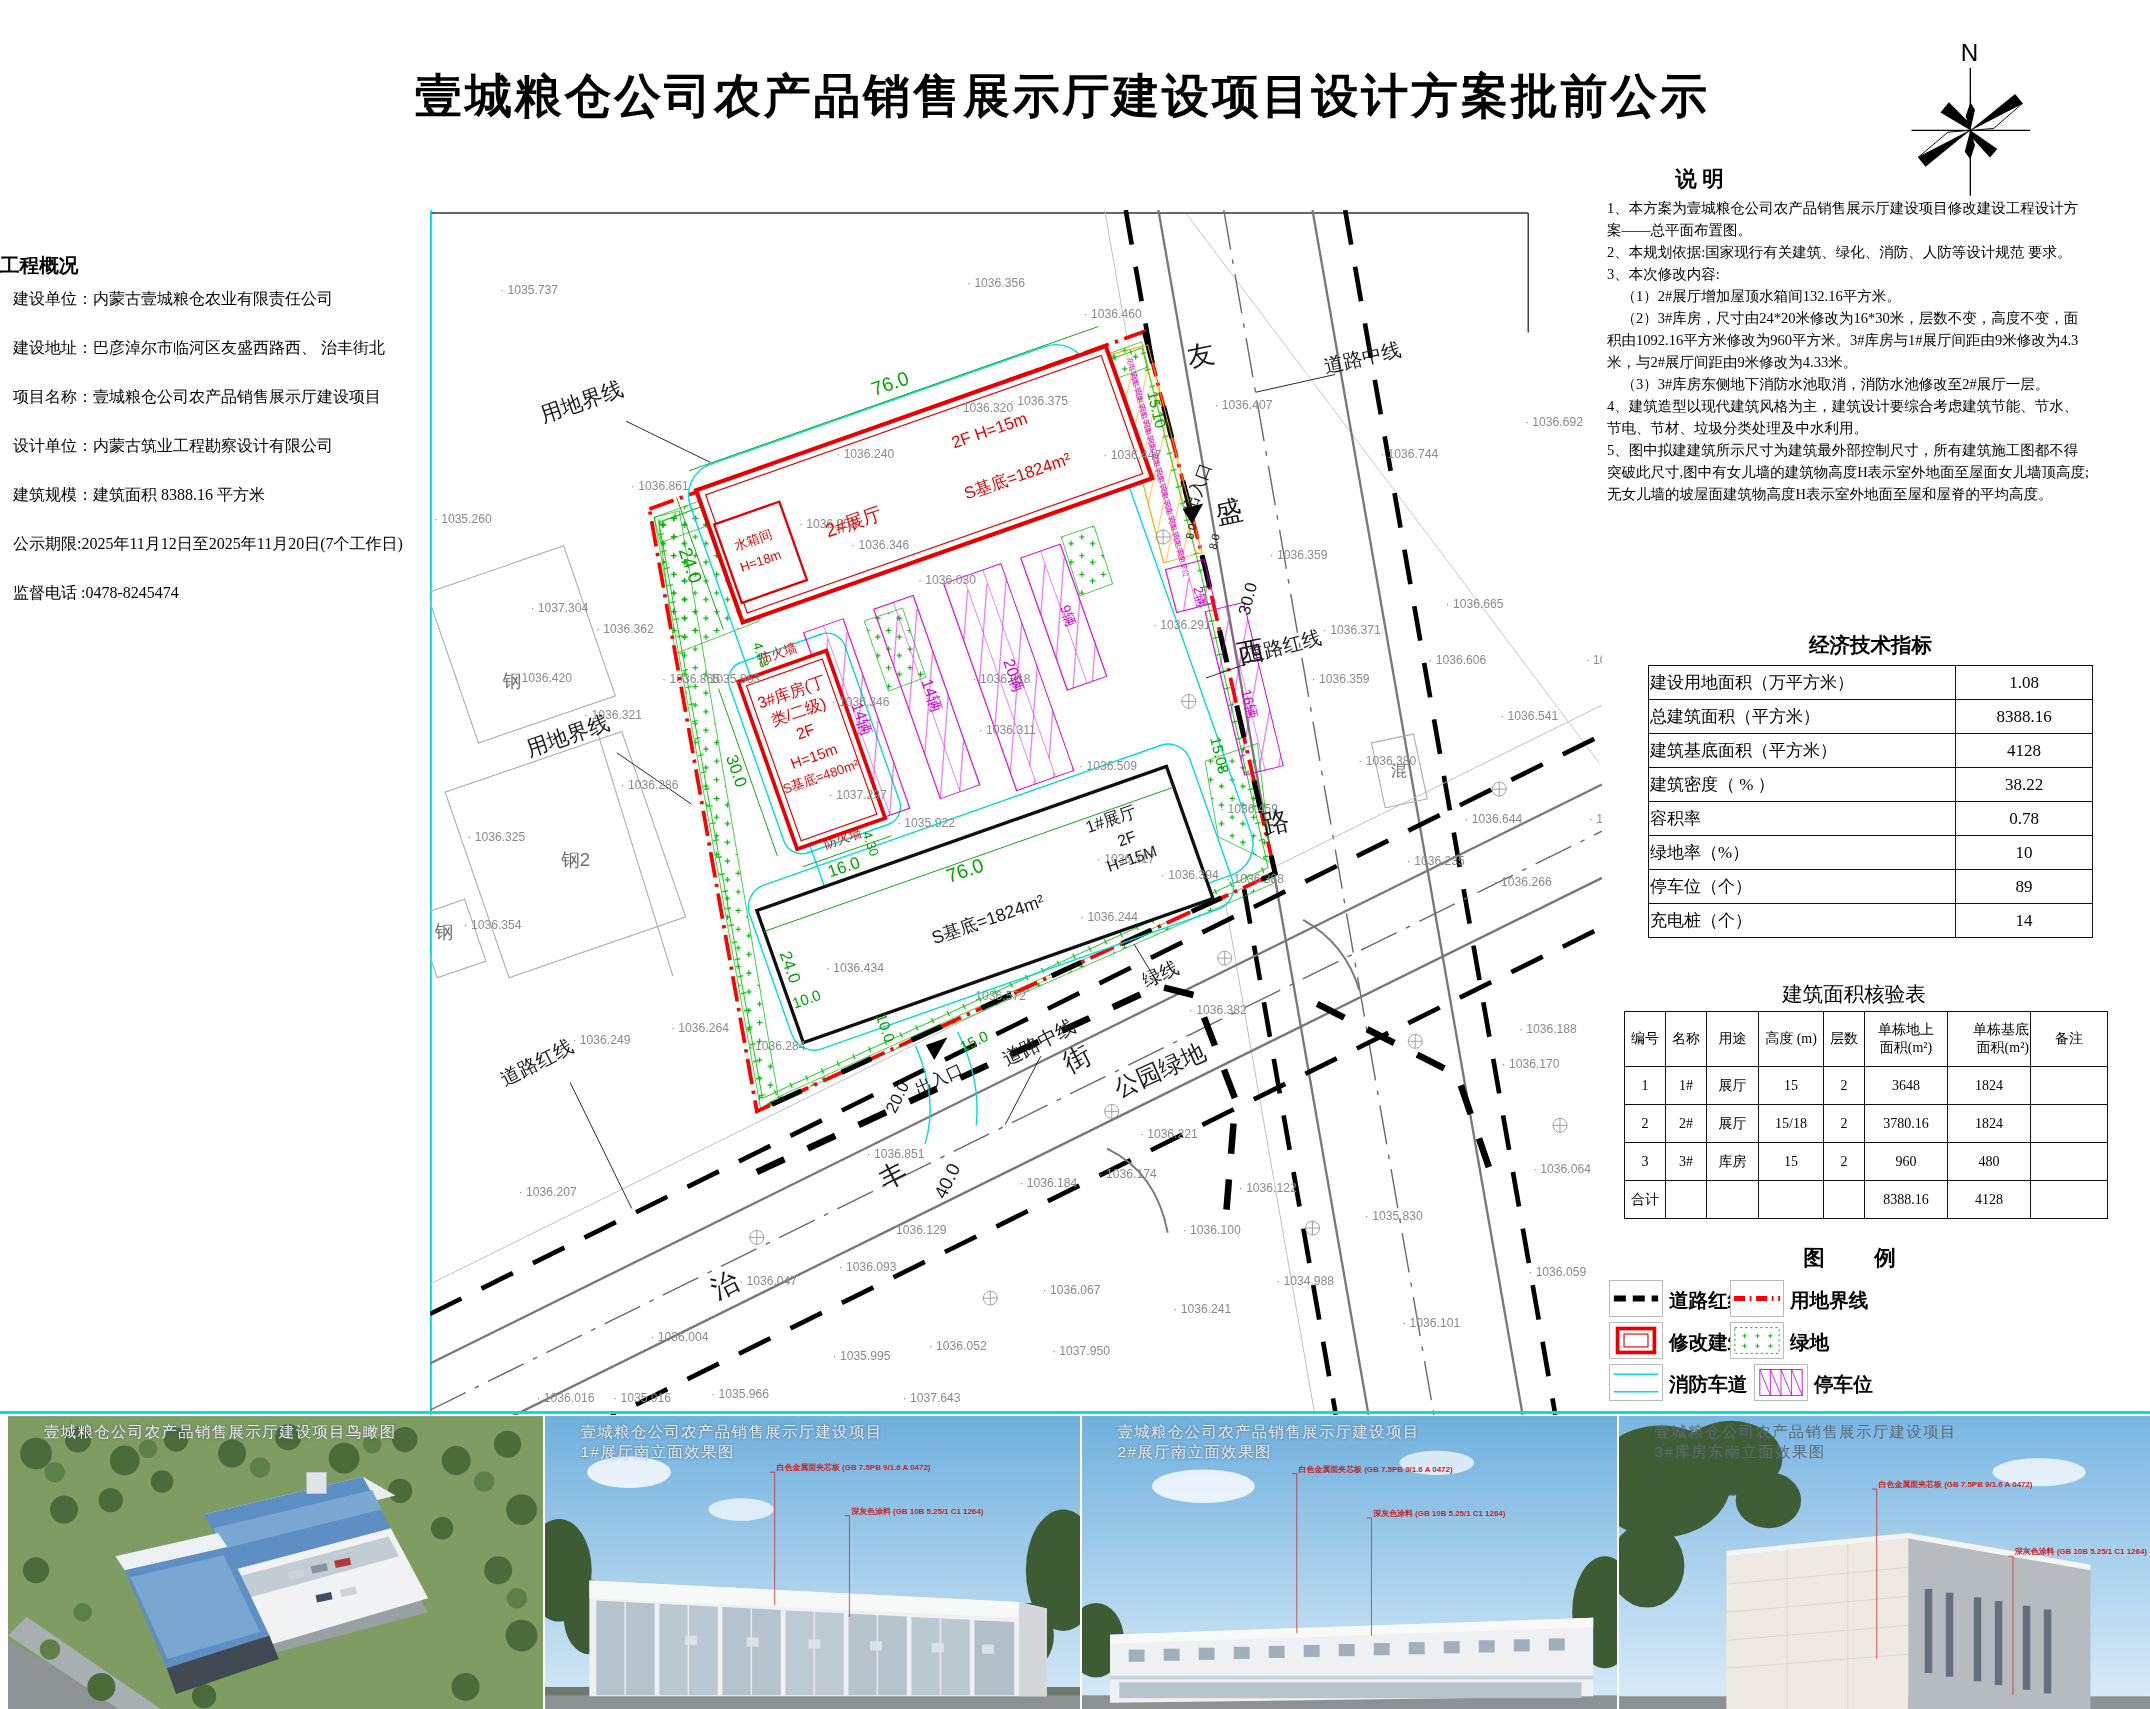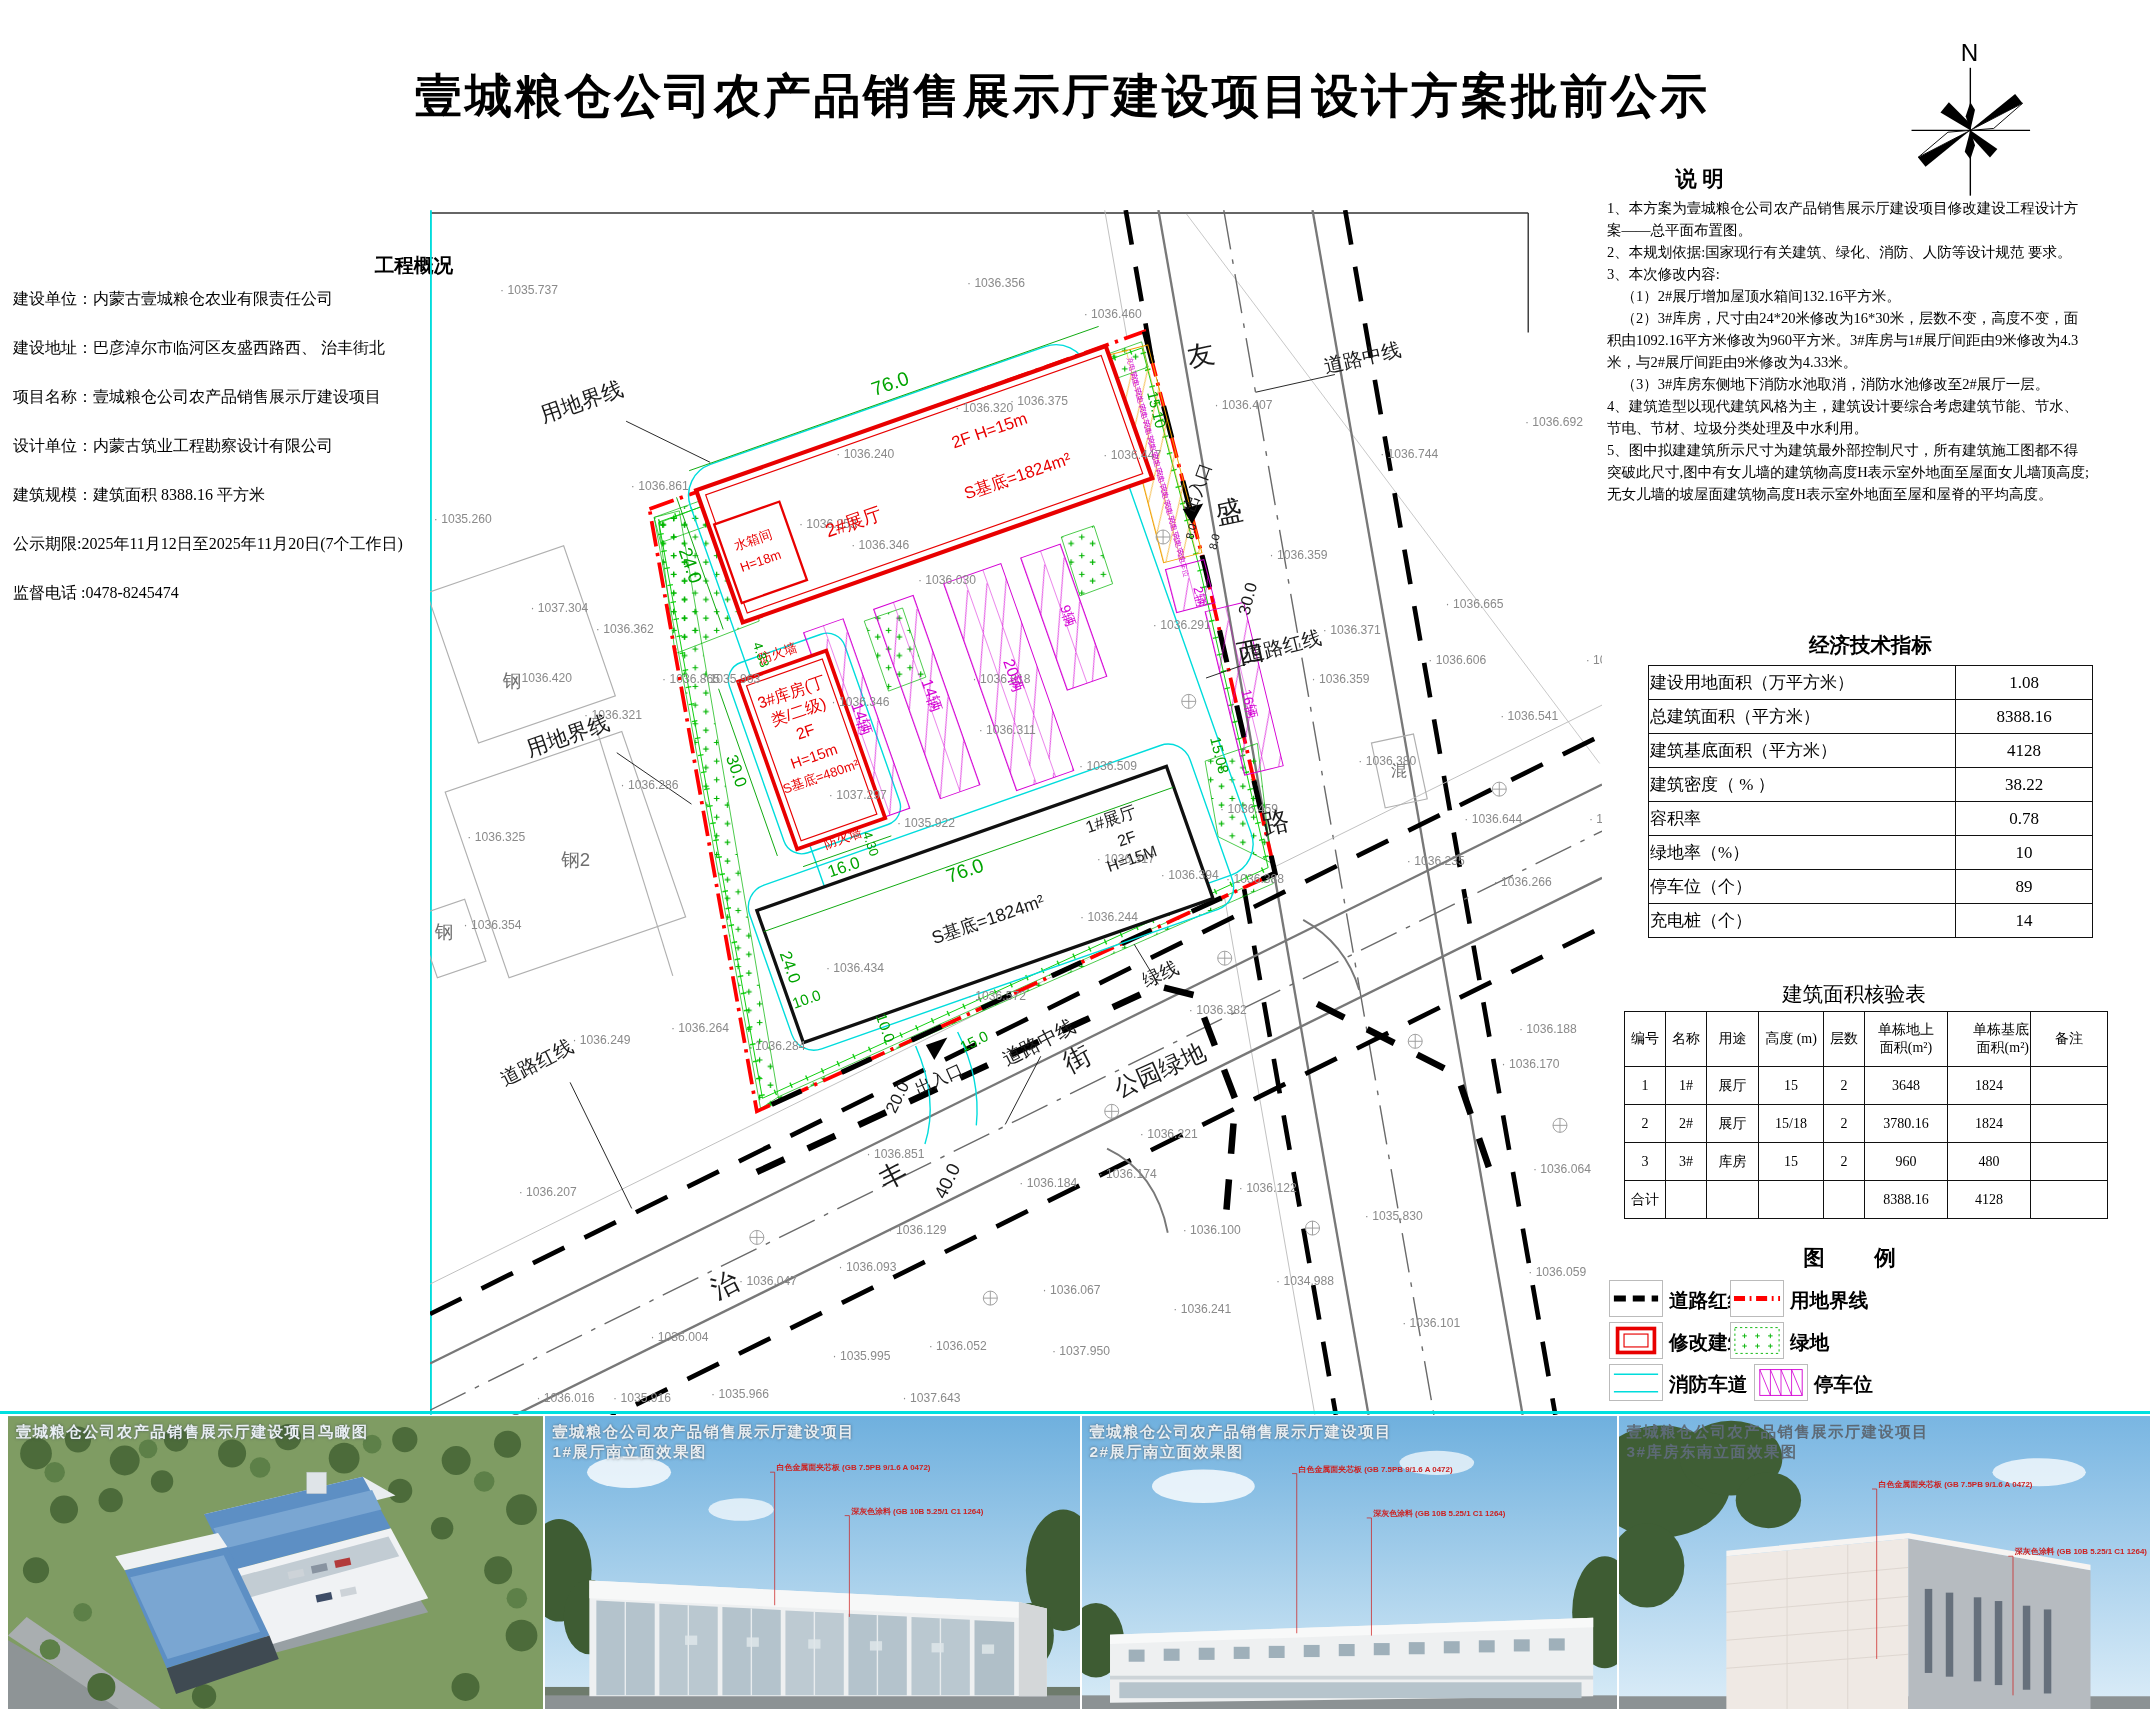--- a/index.html
+++ b/index.html
@@ -3,21 +3,21 @@
 <meta charset="utf-8">
 <style>
   html,body{margin:0;padding:0;}
   body{width:2151px;height:1709px;background:#ffffff;position:relative;overflow:hidden;
        font-family:"Liberation Serif",serif;}
   .abs{position:absolute;}
   
   #title{left:411px;top:65px;width:1303px;text-align:center;font-family:"Liberation Sans",sans-serif;
          font-weight:bold;font-size:47px;letter-spacing:2.8px;color:#000;}
   
-  #ov-head{left:0px;top:252px;width:453px;text-align:right;font-size:19.6px;font-weight:bold;color:#000;}
+  #ov-head{left:0px;top:252px;width:453px;text-align:left;font-size:19.6px;font-weight:bold;color:#000;}
   #ov-items{left:13px;top:289px;width:420px;}
   .ov-line{font-size:16px;font-weight:400;color:#000;margin:0 0 28px 0;white-space:nowrap;}
   
   #notes-head{left:1606px;top:164px;width:187px;text-align:center;font-size:21.5px;font-weight:bold;}
   #notes-lines{left:1607px;top:197px;width:542px;}
   .note-line{font-size:14.5px;line-height:22px;color:#000;white-space:nowrap;}
   
   #ind-head{left:1648px;top:631px;width:445px;text-align:center;font-size:20.5px;font-weight:bold;}
   #ind-table{left:1648px;top:665px;border-collapse:collapse;}
   #ind-table td{border:0.9px solid #111;font-size:17px;height:31px;}
@@ -30,22 +30,22 @@
   #ver-table th{height:52px;font-weight:normal;}
   #ver-table td{height:35px;}
   
   #leg-head{left:1623px;top:1243px;width:467px;text-align:center;font-size:21.5px;font-weight:bold;letter-spacing:14px;}
   .leg-item{position:absolute;width:201px;height:38px;}
   .leg-sw{position:absolute;left:0;top:0;width:52px;height:35px;border:0.5px solid #bbb;background:#fff;}
   .leg-lab{position:absolute;left:60px;top:6.5px;font-size:19.6px;font-weight:600;white-space:nowrap;}
   
   .render{position:absolute;top:1416px;width:535px;height:294px;overflow:hidden;background:#9cc4e0;}
   .caption{position:absolute;left:7.5px;top:5.6px;z-index:5;}
-  .cap-line{font-family:"Liberation Sans",sans-serif;font-size:15.4px;font-weight:700;letter-spacing:1.4px;
-            color:#e8eef2;text-shadow:0 0 2.8px rgba(60,70,80,.8);white-space:nowrap;line-height:20.5px;}
+  .cap-line{font-family:"Liberation Sans",sans-serif;font-size:15.4px;font-weight:400;letter-spacing:1.4px;
+            color:#e8eef2;text-shadow:0 0 2.8px rgba(60,70,80,.8);white-space:nowrap;line-height:20.5px;margin-left:28px;}
   .cap-dark .cap-line{color:#5d6a76;text-shadow:none;}
   #cyanline{left:0;top:1411px;width:2151px;height:2.8px;background:#00e0e0;}
   svg{display:block;}
   svg text{font-family:"Liberation Sans",sans-serif;}
 </style>
 </head>
 <body>
 
 <div id="title" class="abs">壹城粮仓公司农产品销售展示厅建设项目设计方案批前公示</div>
 

